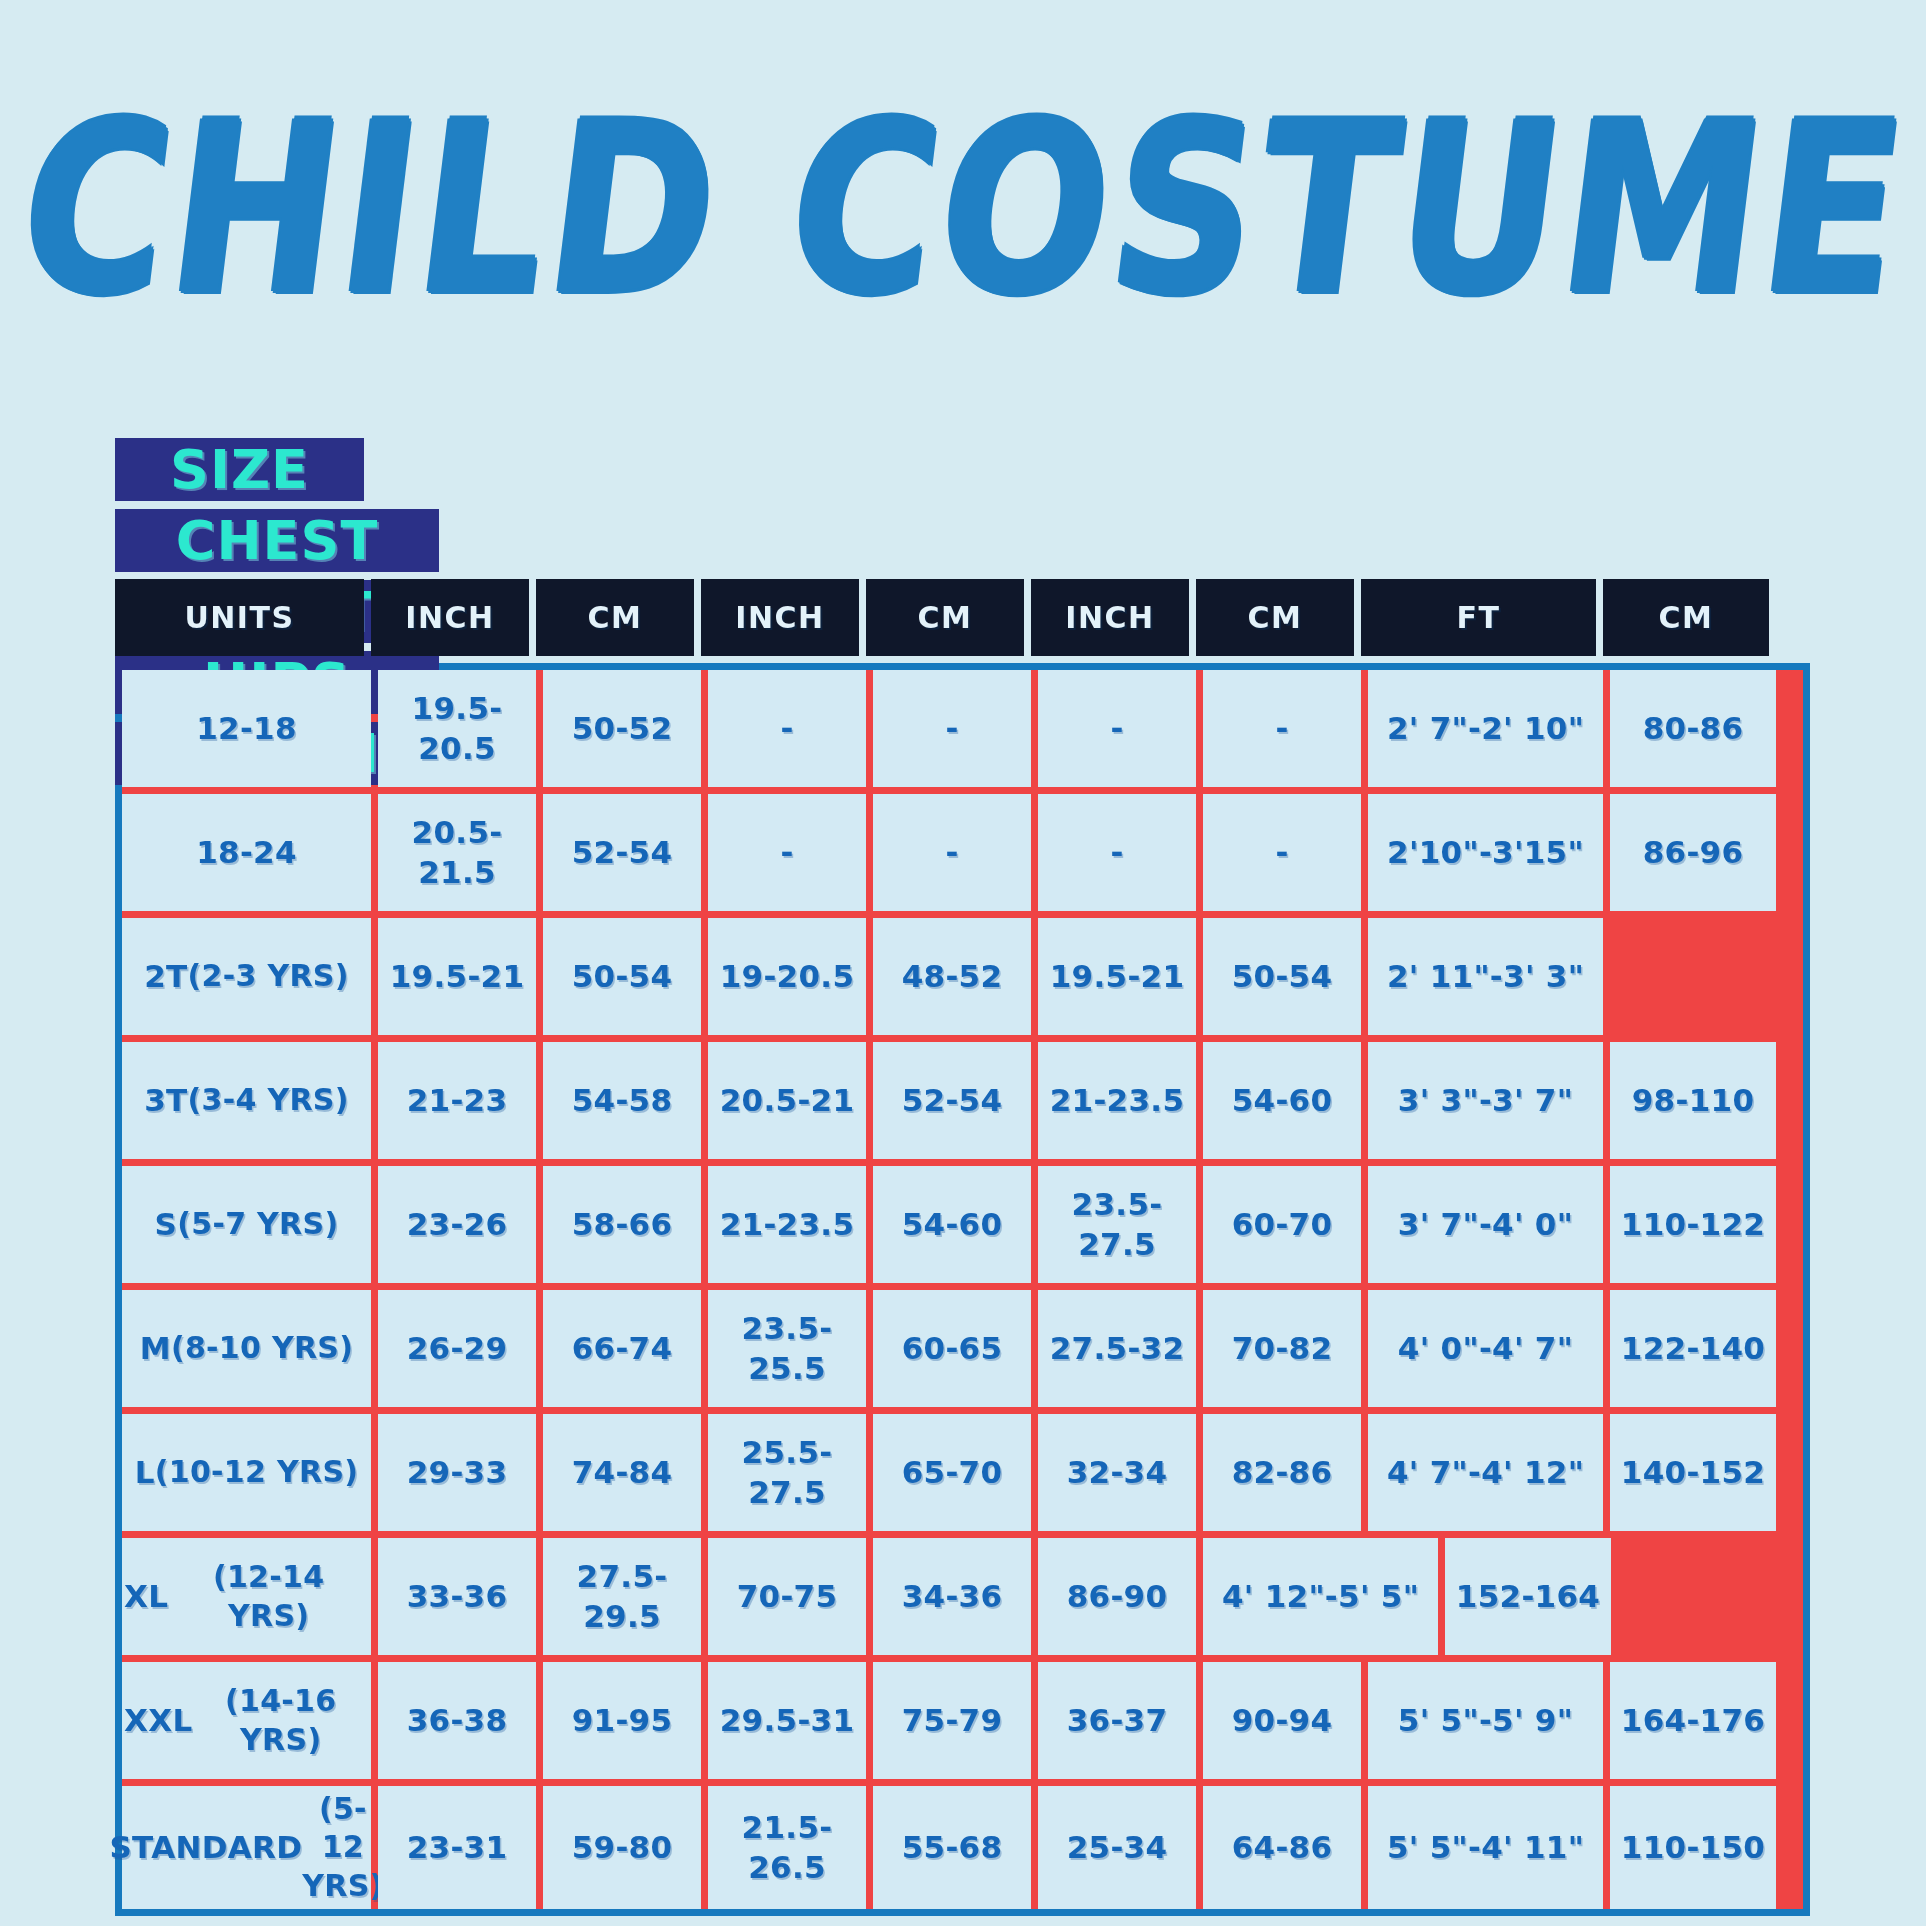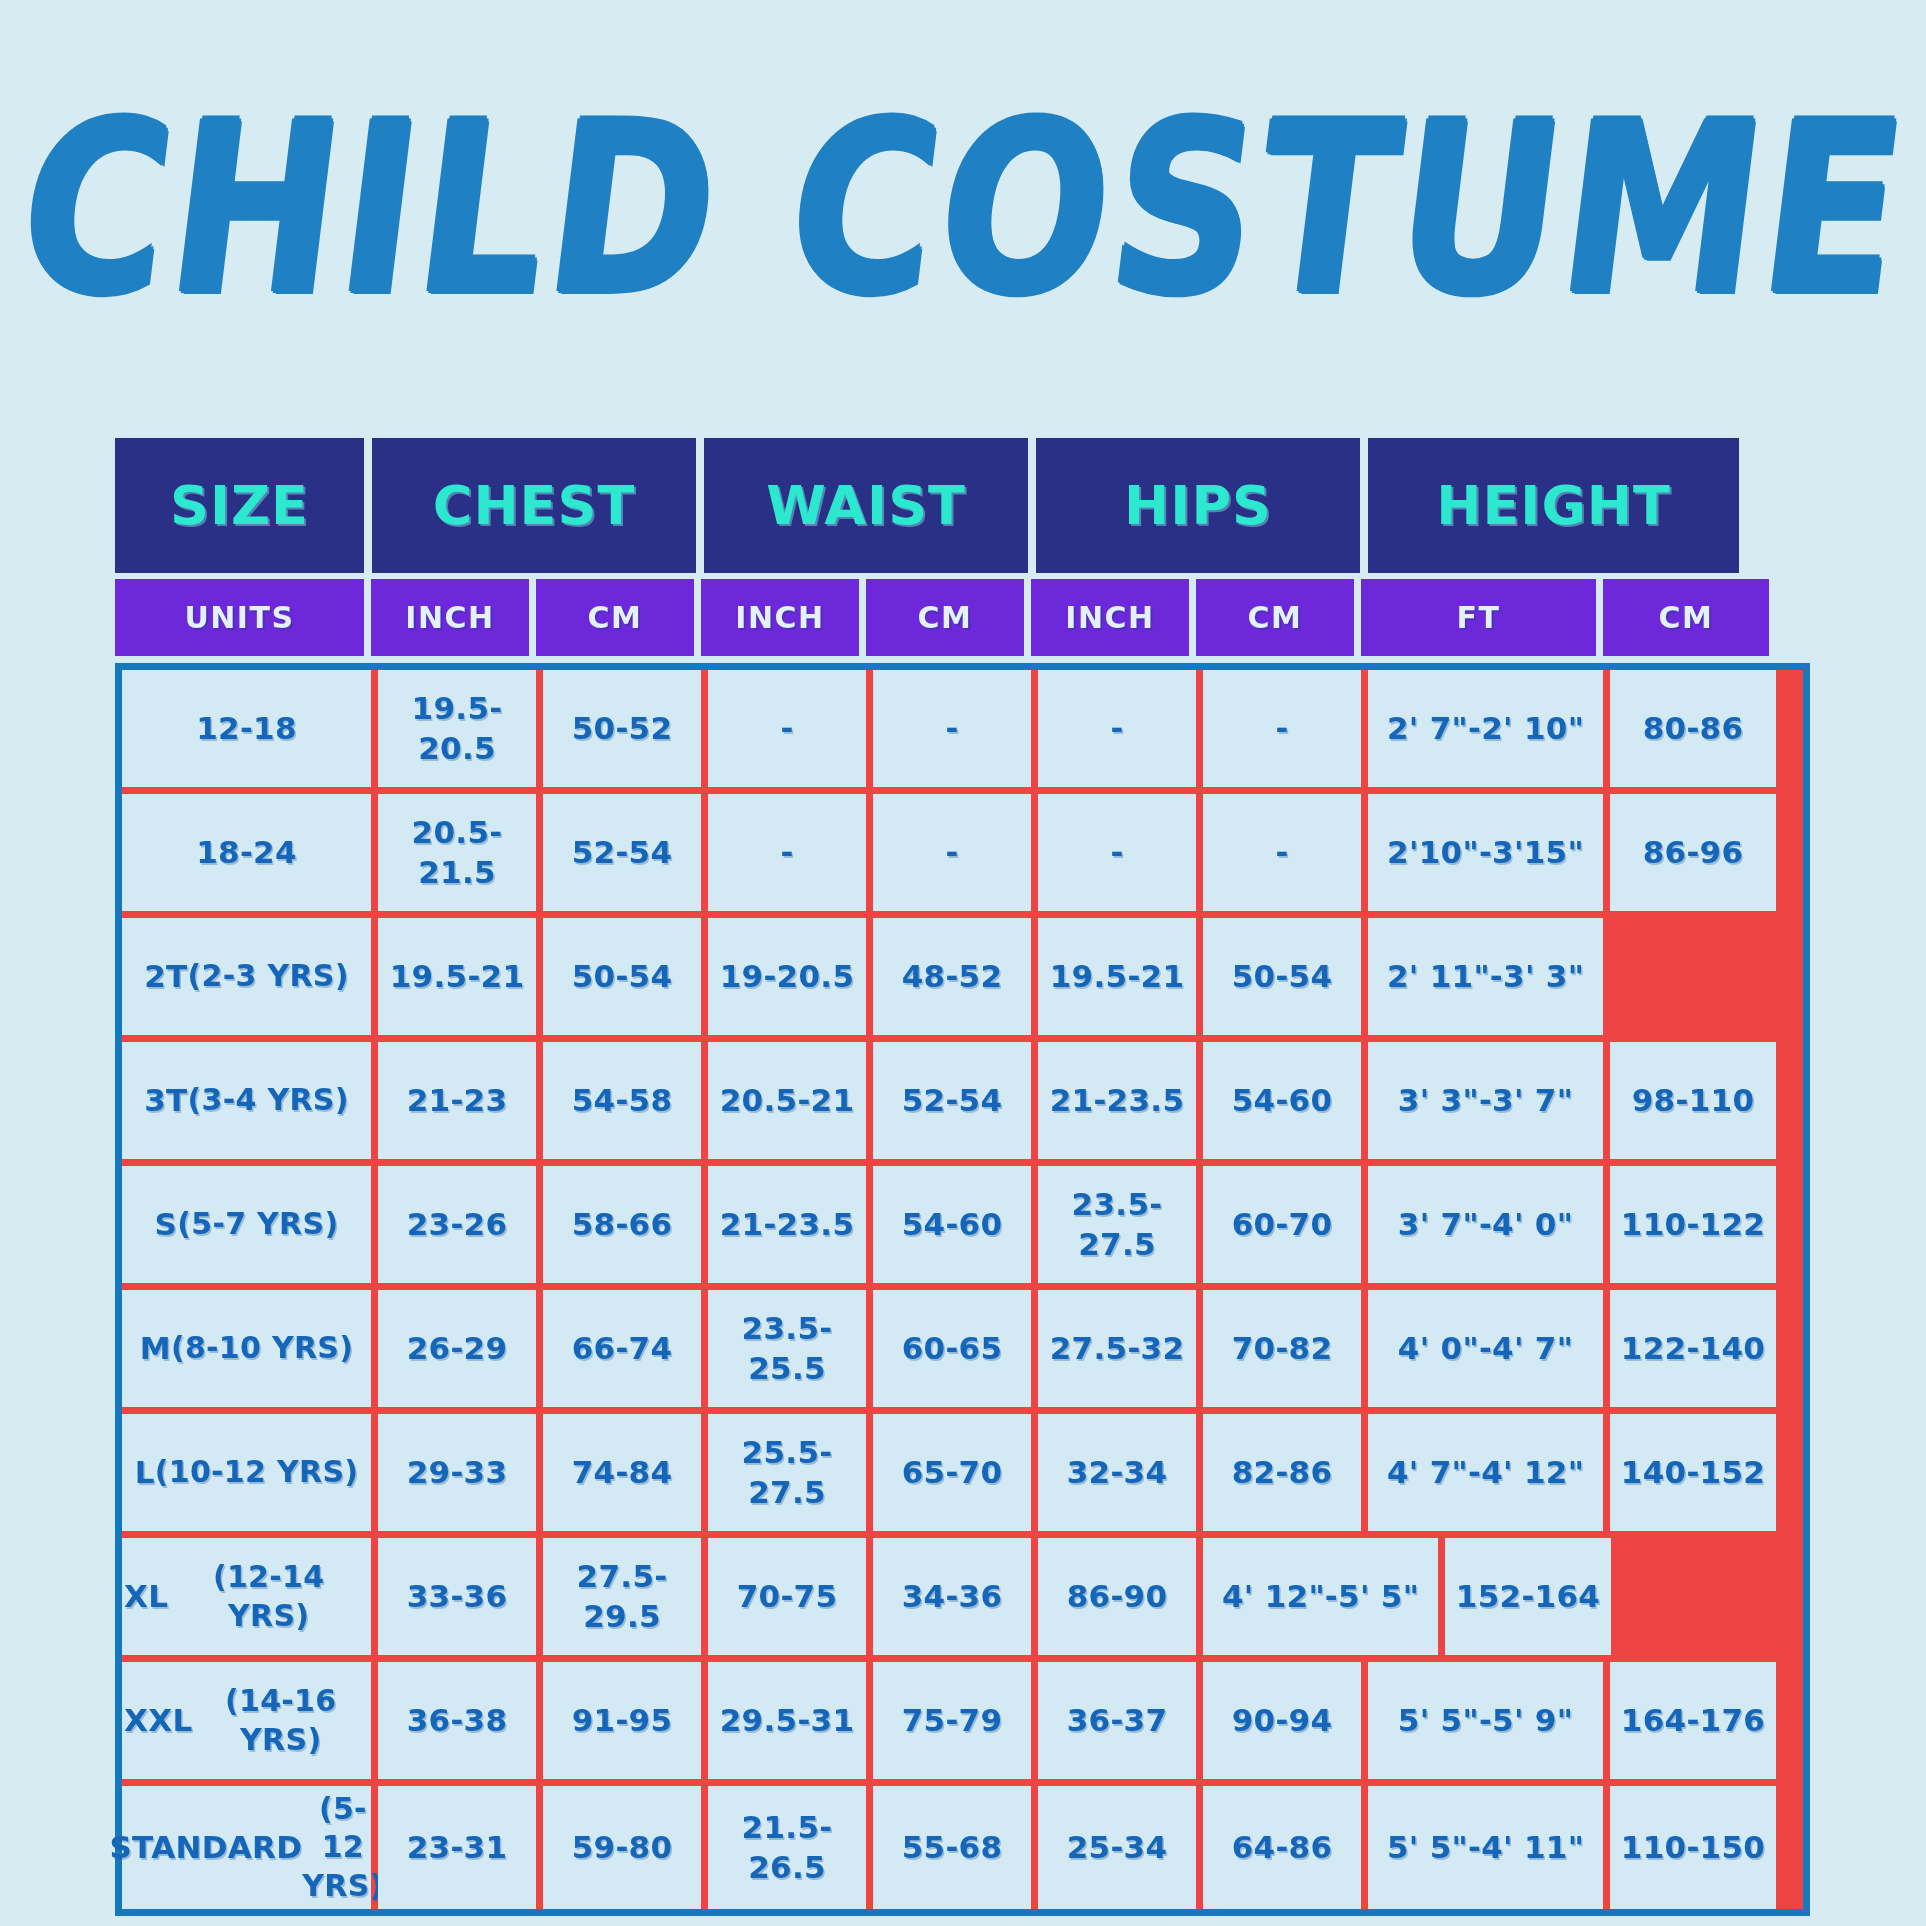--- a/index.html
+++ b/index.html
@@ -53,20 +53,21 @@
     left: 115px;
     top: 438px;
     width: 1695px;
   }
 
   
   .hdr-row {
     display: flex;
     gap: 8px;
     height: 135px;
+    flex-direction: column;
   }
 
   .hdr-cell {
     background: #2b3087;
     display: flex;
     align-items: center;
     justify-content: center;
     color: #2ce8cf;
     font-family: "DejaVu Sans", sans-serif;
     font-weight: bold;
@@ -77,21 +78,21 @@
 
   
   .units-row {
     display: flex;
     gap: 7px;
     height: 77px;
     margin-top: 6px;
   }
 
   .units-cell {
-    background: #6d28d9;
+    background: #0f172a;
     display: flex;
     align-items: center;
     justify-content: center;
     color: #e3f2fa;
     font-family: "DejaVu Sans", sans-serif;
     font-weight: bold;
     font-size: 30px;
     letter-spacing: 1.5px;
     text-shadow: 2px 2px 0 rgba(10,60,110,0.28);
   }

